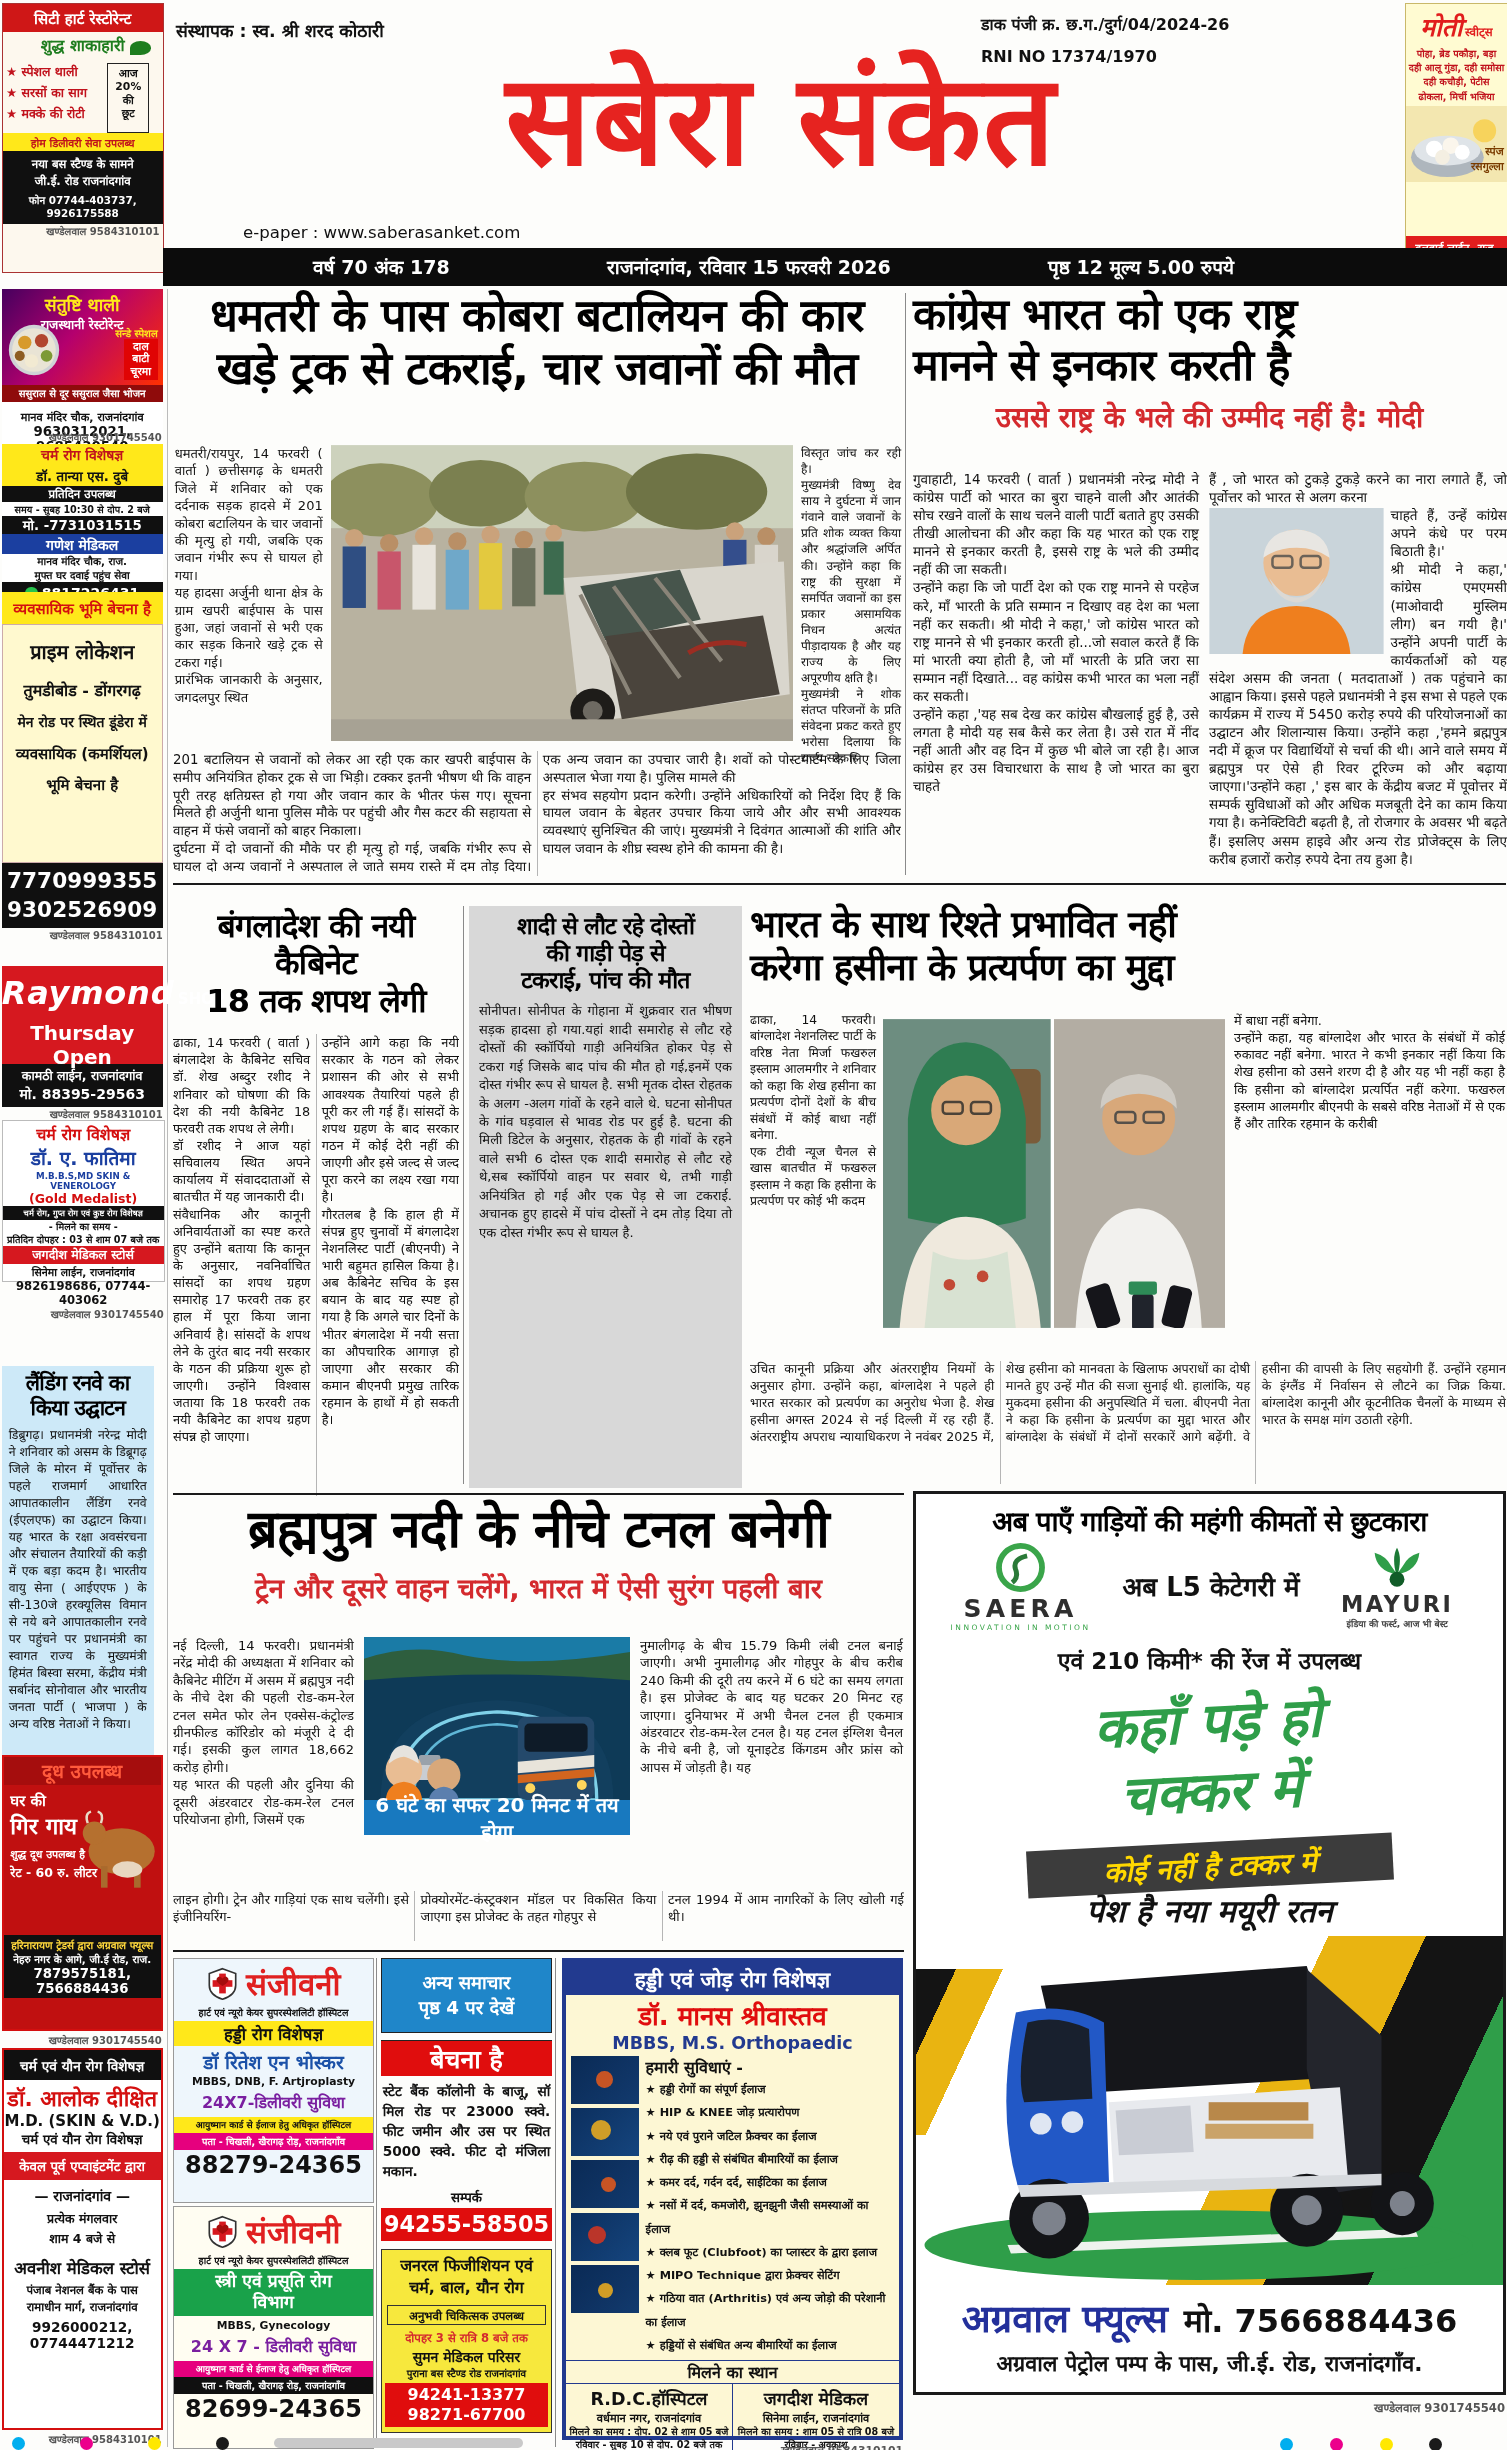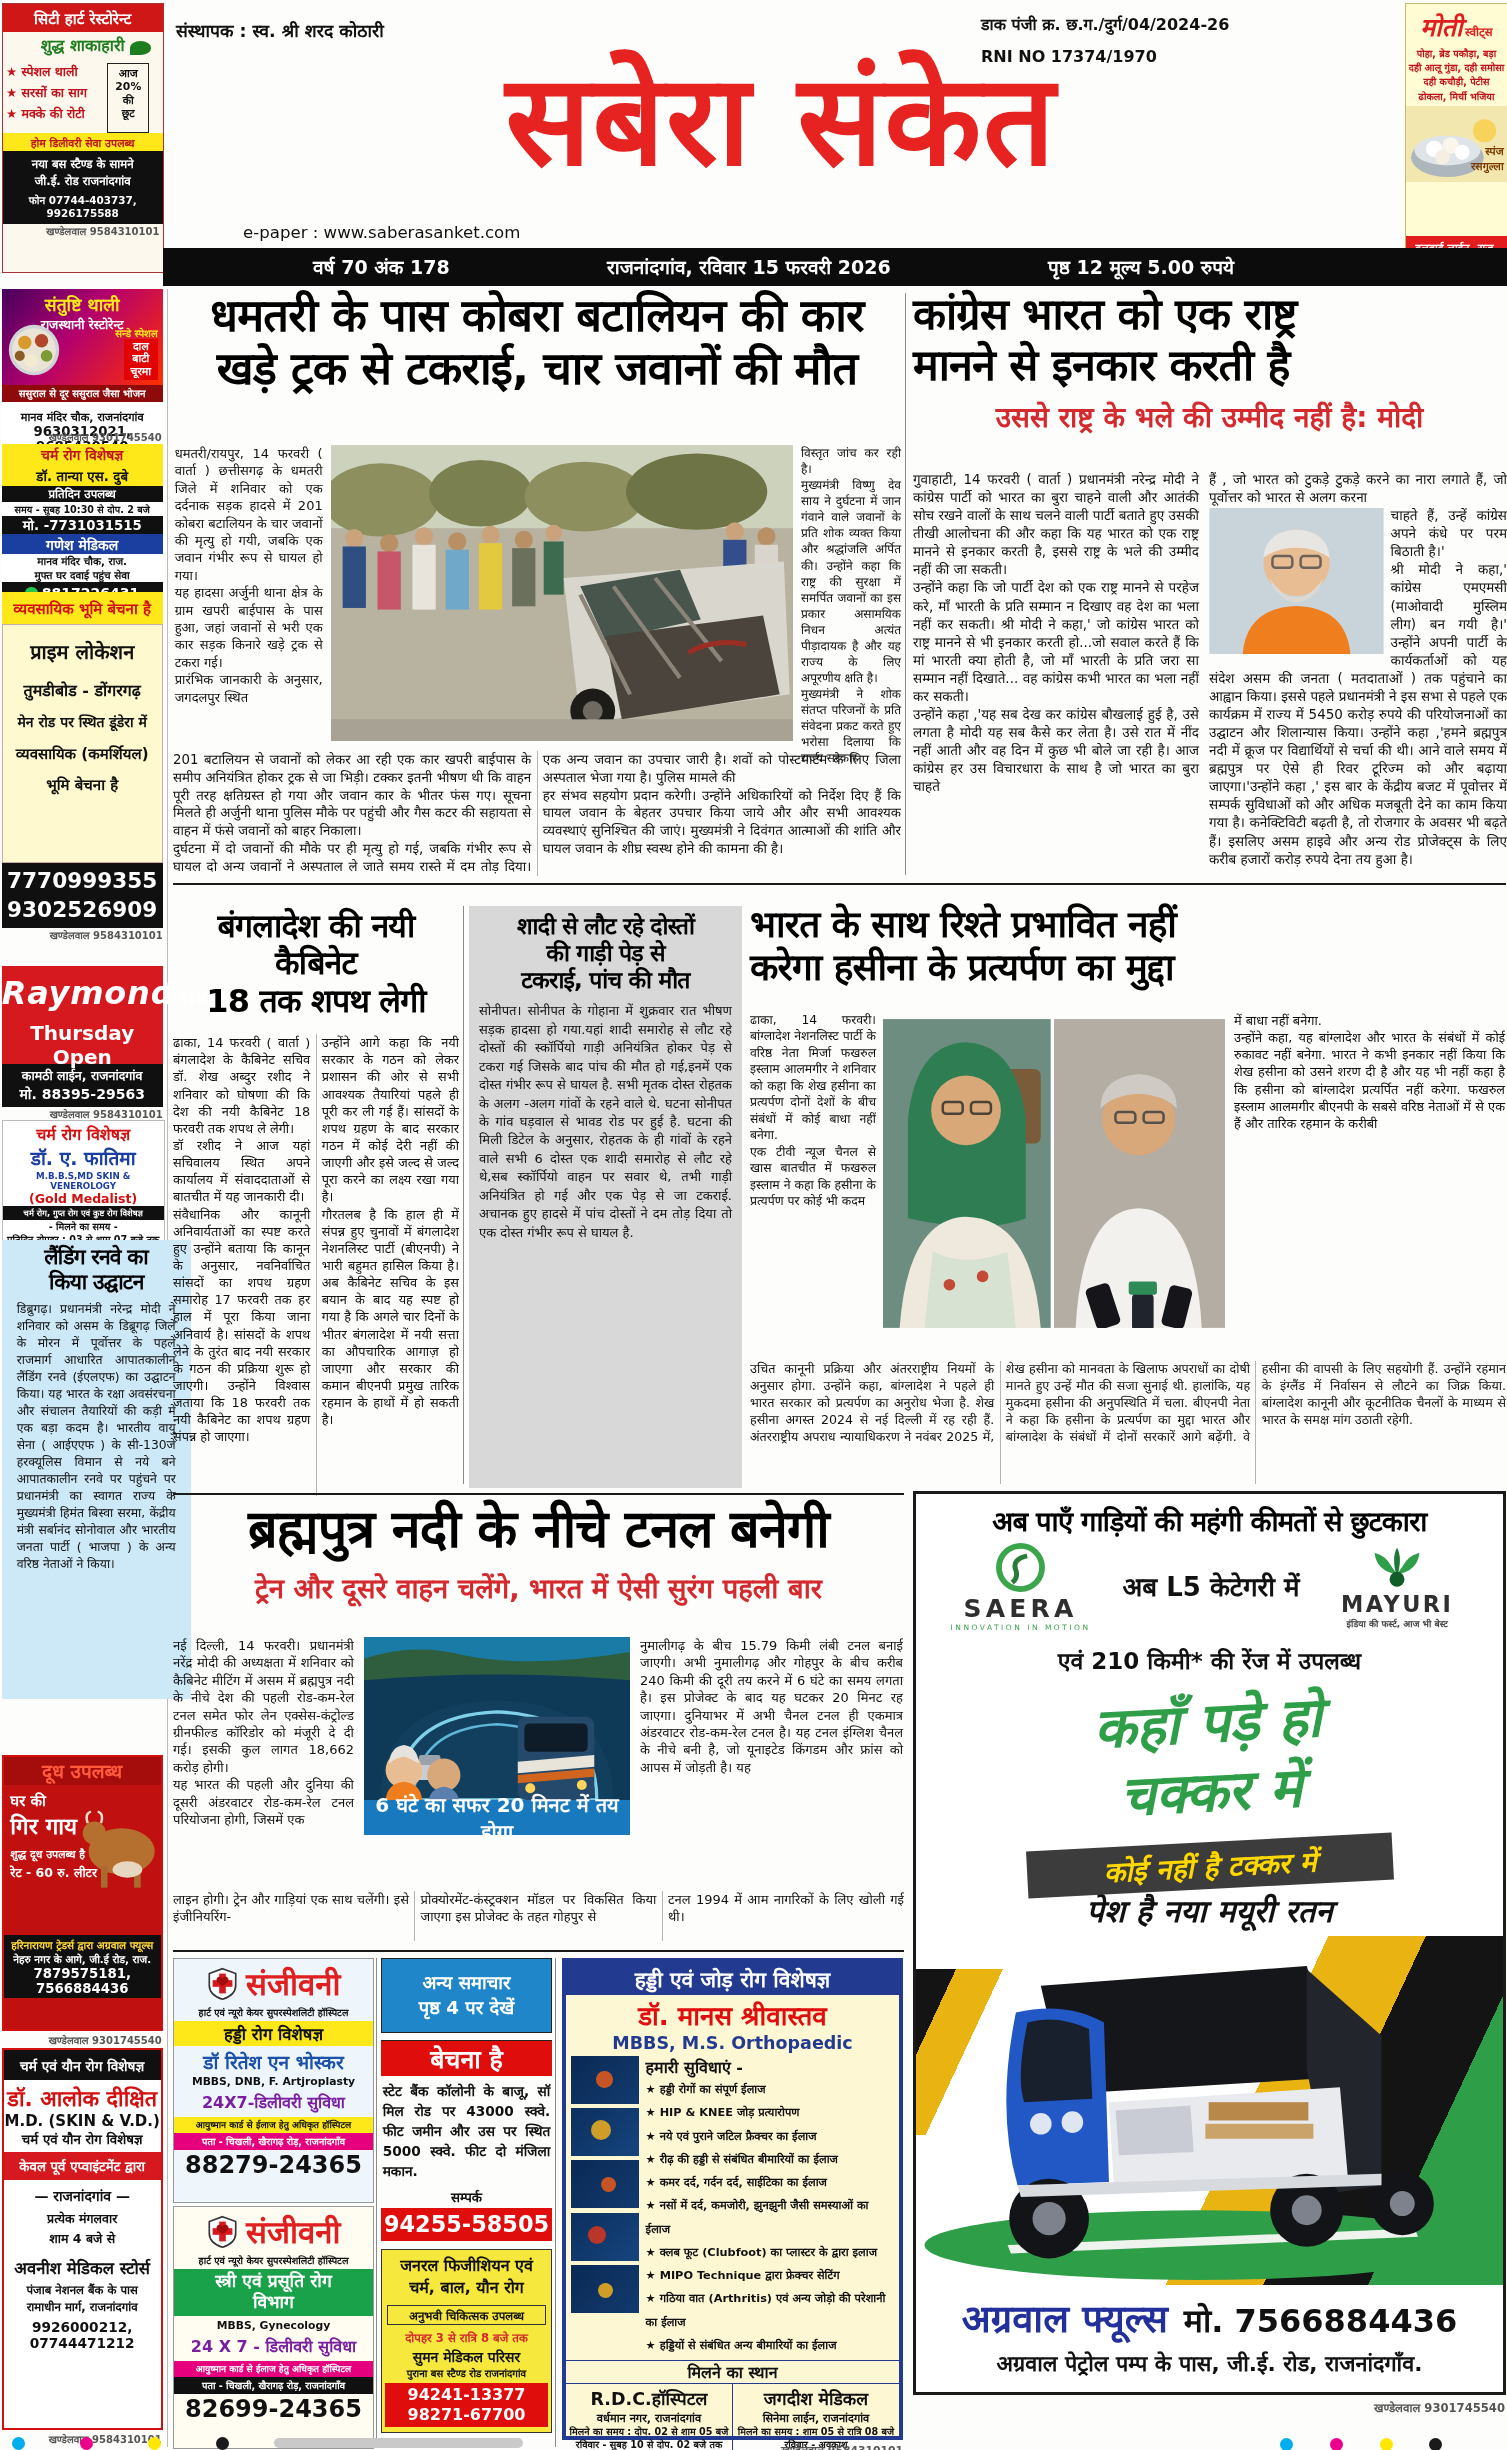--- a/index.html
+++ b/index.html
@@ -156,21 +156,21 @@
   <div class="ctr b" style="color:#d40f0f;font-size:12.5px">(Gold Medalist)</div>
   <div class="band b" style="height:14px;background:#101010;color:#fff;font-size:8.3px">चर्म रोग, गुप्त रोग एवं कुष्ट रोग विशेषज्ञ</div>
   <div class="ctr b" style="font-size:9.6px">- मिलने का समय -</div>
   <div class="ctr b" style="font-size:9.6px">प्रतिदिन दोपहर : 03 से शाम 07 बजे तक</div>
   <div class="band b" style="height:18.3px;background:#d6181f;color:#fff;font-size:12.5px">जगदीश मेडिकल स्टोर्स</div>
   <div class="ctr b" style="font-size:10.8px">सिनेमा लाईन, राजनांदगांव</div>
   <div class="ctr b" style="font-size:11.6px">9826198686, 07744-403062</div>
   <div class="credit">खण्डेलवाल 9301745540</div>
 </div>
 
-<div class="abs" style="left:1.7px;top:1240px;width:189px;height:459px;background:#cde9f8;padding:5px 15px;box-sizing:border-box">
+<div class="abs" style="left:1.7px;top:1366px;width:152px;height:459px;background:#cde9f8;padding:5px 7px;box-sizing:border-box">
   <div class="pre ctr hl" style="font-size:21px;margin-bottom:6.6px">लैंडिंग रनवे का
 किया उद्घाटन</div>
   <div class="jc" style="font-size:12.3px;line-height:1.38">डिब्रुगढ़। प्रधानमंत्री नरेन्द्र मोदी ने शनिवार को असम के डिब्रूगढ़ जिले के मोरन में पूर्वोत्तर के पहले राजमार्ग आधारित आपातकालीन लैंडिंग रनवे (ईएलएफ) का उद्घाटन किया। यह भारत के रक्षा अवसंरचना और संचालन तैयारियों की कड़ी में एक बड़ा कदम है। भारतीय वायु सेना ( आईएएफ ) के सी-130जे हरक्यूलिस विमान से नये बने आपातकालीन रनवे पर पहुंचने पर प्रधानमंत्री का स्वागत राज्य के मुख्यमंत्री हिमंत बिस्वा सरमा, केंद्रीय मंत्री सर्बानंद सोनोवाल और भारतीय जनता पार्टी ( भाजपा ) के अन्य वरिष्ठ नेताओं ने किया।</div>
 </div>
 
 <div class="abs" style="left:1.7px;top:1755px;width:161px;height:276px;border:2.5px solid #d40f0f;box-sizing:border-box;background:#c01010">
   <div class="band b" style="height:28px;background:#a50d0d;color:#ff5a3c;font-size:19px">दूध उपलब्ध</div>
   <div style="position:relative;height:150px;color:#fff">
     <div class="b" style="font-size:15px;padding:5px 0 0 6.6px">घर की</div>
     <div class="b" style="font-size:22.4px;padding-left:6.6px">गिर गाय</div>
@@ -490,21 +490,21 @@
   <div class="ctr b" style="font-size:24px;padding-top:1.7px">82699-24365</div>
 </div>
 
 <div class="rule-v" style="left:376px;top:1958px;height:489px"></div>
 
 <div class="abs" style="left:381px;top:1958px;width:171px;height:489px">
   <div class="pre band b" style="height:73px;background:#1f86c9;color:#fff;font-size:18.3px;line-height:1.35;border:1.7px solid #222">अन्य समाचार
 पृष्ठ 4 पर देखें</div>
   <div style="border-top:1.7px solid #222;margin-top:6.6px">
     <div class="band b" style="height:35px;background:#e00d0d;color:#fff;font-size:25px;">बेचना है</div>
-    <div class="jc b" style="font-size:13.7px;line-height:1.45;padding:6.6px 1.7px">स्टेट बैंक कॉलोनी के बाजू, सॉ मिल रोड पर 43000 स्क्वे. फीट जमीन और उस पर स्थित 5000 स्क्वे. फीट दो मंजिला मकान.</div>
+    <div class="jc b" style="font-size:13.7px;line-height:1.45;padding:6.6px 1.7px">स्टेट बैंक कॉलोनी के बाजू, सॉ मिल रोड पर 23000 स्क्वे. फीट जमीन और उस पर स्थित 5000 स्क्वे. फीट दो मंजिला मकान.</div>
     <div class="ctr b" style="font-size:13.3px">सम्पर्क</div>
     <div class="band b" style="height:33px;background:#e00d0d;color:#fff;font-size:22.4px;margin-top:1.7px">94255-58505</div>
   </div>
   <div style="background:#f7e83d;border:1.7px solid #333;margin-top:8.3px;padding:5px 3.3px;text-align:center">
     <div class="pre b" style="font-size:16px;line-height:1.4">जनरल फिजीशियन एवं
 चर्म, बाल, यौन रोग</div>
     <div class="b" style="font-size:11.6px;border:0.8px solid #333;margin:5px 1.7px;padding:1.7px">अनुभवी चिकित्सक उपलब्ध</div>
     <div class="b redtxt" style="font-size:11.6px">दोपहर 3 से रात्रि 8 बजे तक</div>
     <div class="b" style="font-size:14px;margin-top:1.7px">सुमन मेडिकल परिसर</div>
     <div class="b" style="font-size:10px">पुराना बस स्टैण्ड रोड राजनांदगांव</div>

